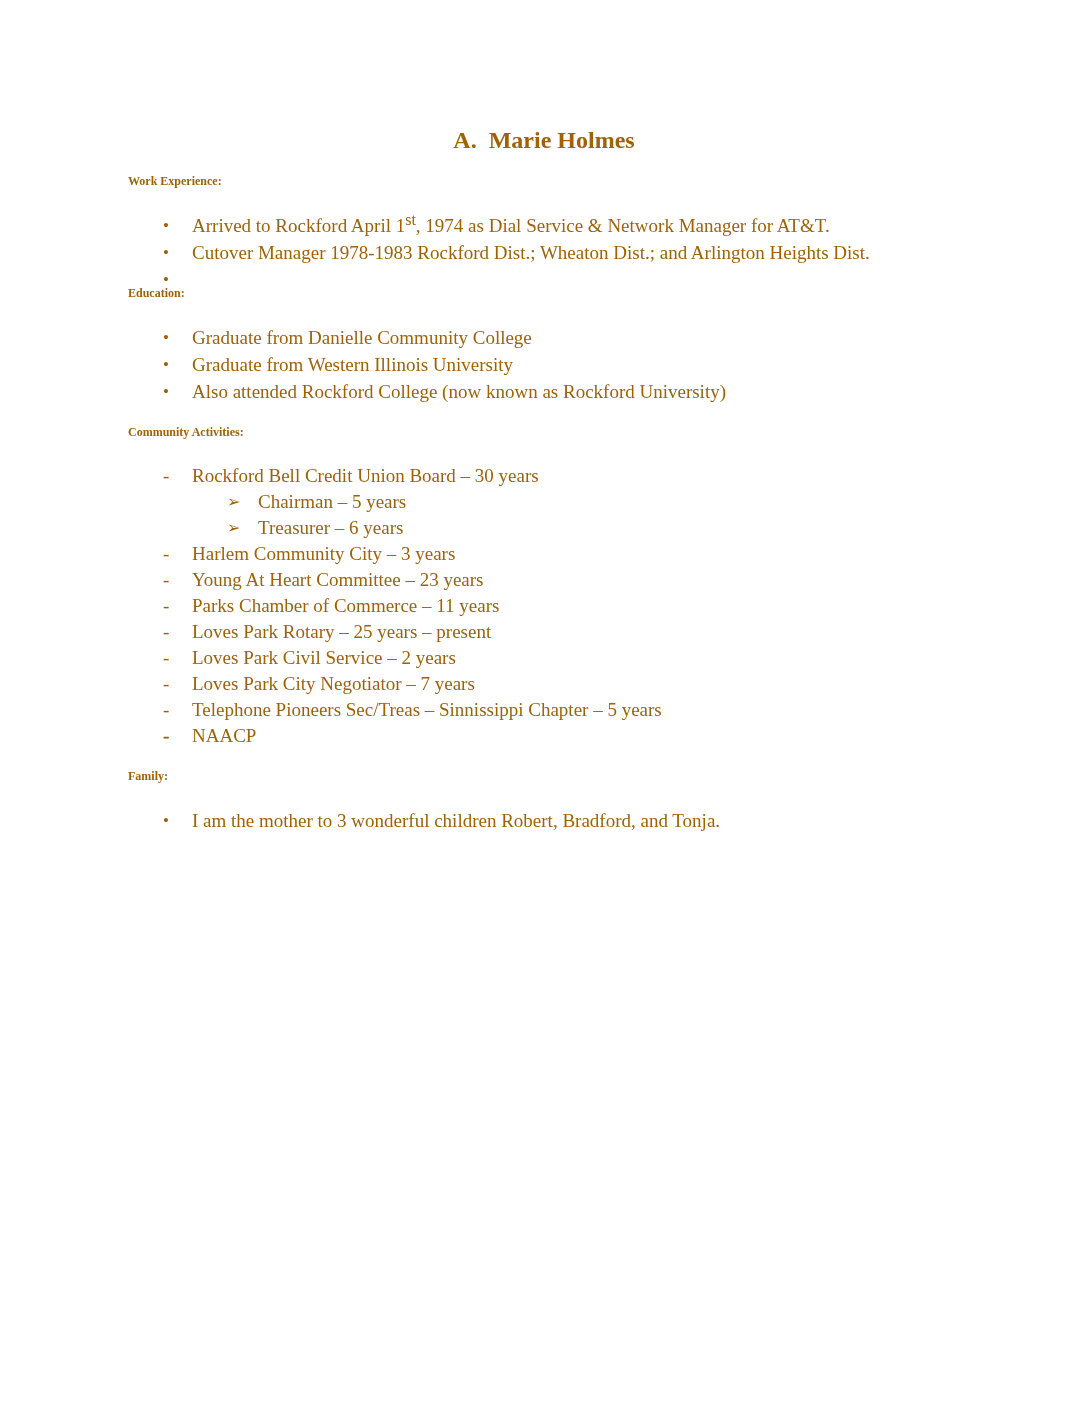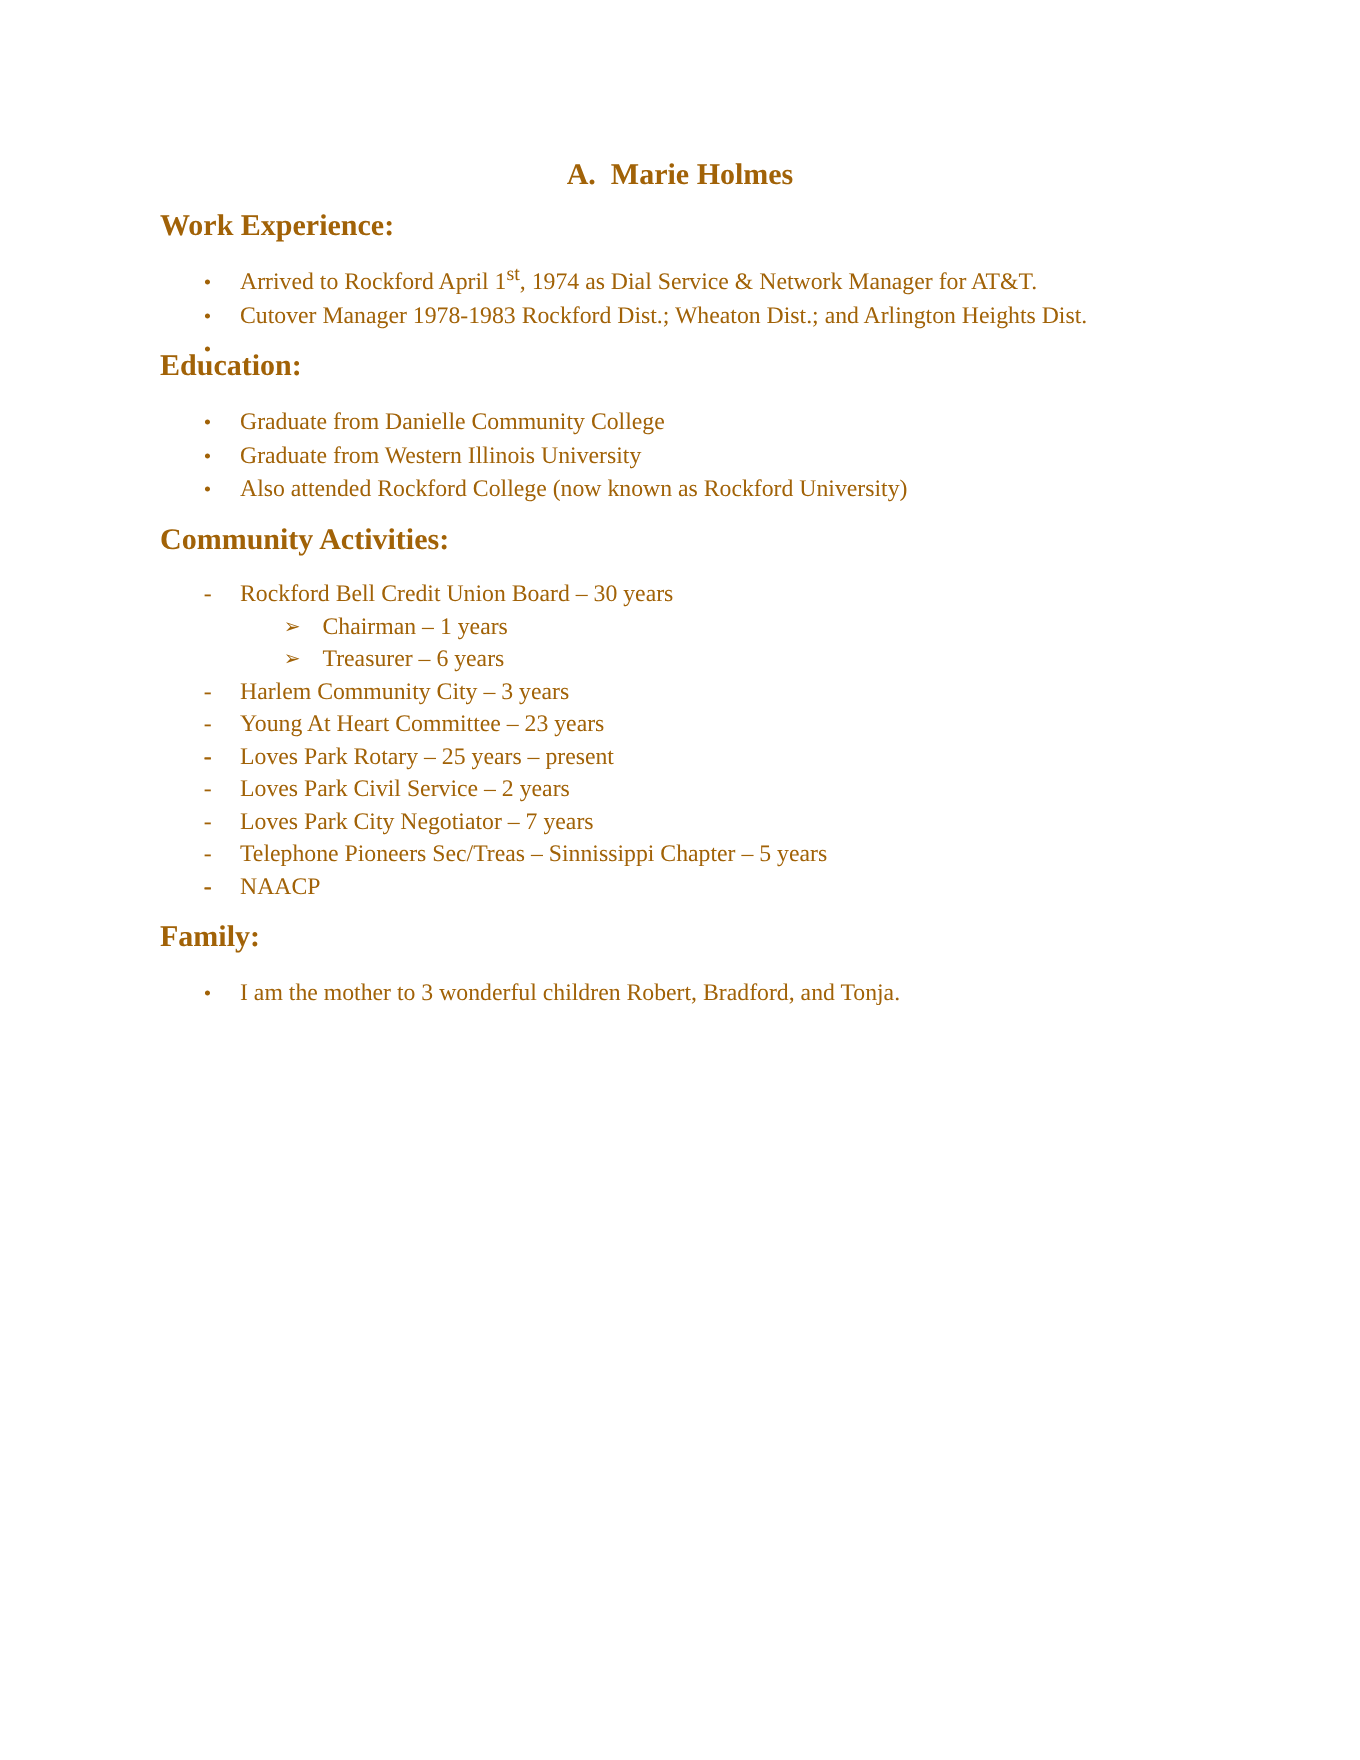--- a/index.html
+++ b/index.html
@@ -20,21 +20,21 @@
   }
   .doc-title {
     font-size: 24px;
     line-height: 28px;
     font-weight: bold;
     text-align: center;
     margin: 0 0 0 0;
     white-space: pre-wrap;
   }
   .section-heading {
-    font-size: 24px;
+    font-size: 12px;
     line-height: 24px;
     font-weight: bold;
     margin: 15px 0 19px 0;
   }
   ul.doc-list {
     list-style: none;
     margin: 0;
     padding: 0;
     font-size: 19px;
   }
@@ -106,36 +106,37 @@
   </ul>
 
   <h2 class="section-heading">Community Activities:</h2>
   <ul class="doc-list tight">
     <li>
       <span class="marker">-</span>
       <span>Rockford Bell Credit Union Board – 30 years</span>
     </li>
     <li class="level2">
       <span class="marker">➢</span>
-      <span>Chairman – 1 years</span>
+      <span>Chairman – 5 years</span>
     </li>
     <li class="level2">
       <span class="marker">➢</span>
       <span>Treasurer – 6 years</span>
     </li>
     <li>
       <span class="marker">-</span>
       <span>Harlem Community City – 3 years</span>
     </li>
     <li>
       <span class="marker">-</span>
       <span>Young At Heart Committee – 23 years</span>
     </li>
     <li>
       <span class="marker">-</span>
+      <span>Parks Chamber of Commerce – 11 years</span>
     </li>
     <li>
       <span class="marker">-</span>
       <span>Loves Park Rotary – 25 years – present</span>
     </li>
     <li>
       <span class="marker">-</span>
       <span>Loves Park Civil Service – 2 years</span>
     </li>
     <li>

